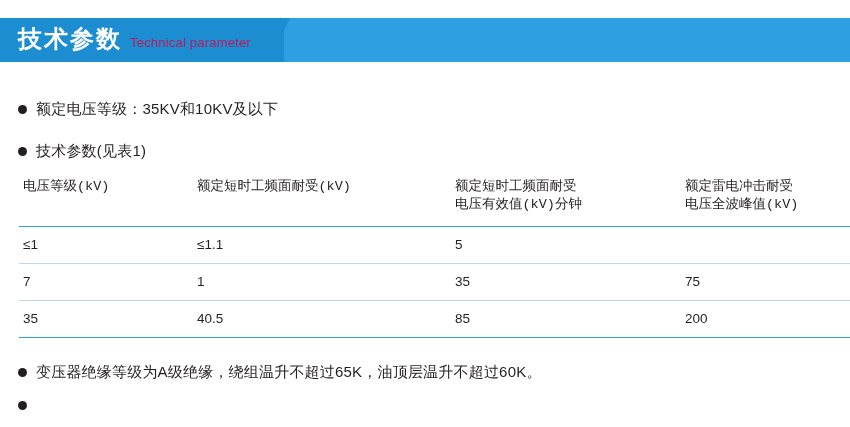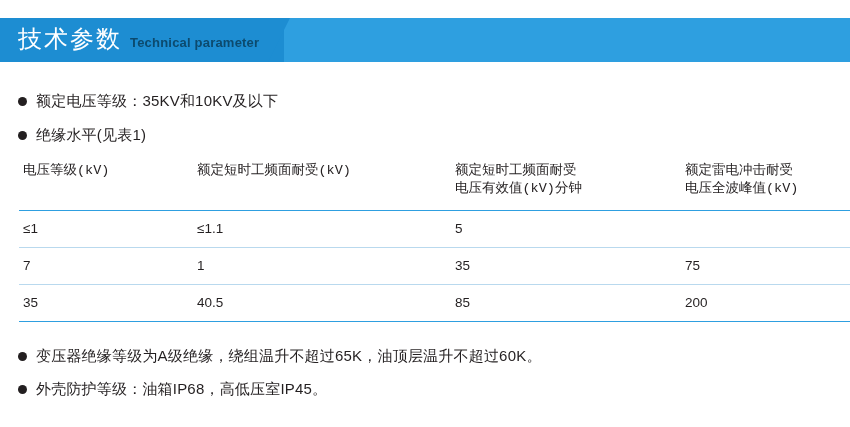--- a/index.html
+++ b/index.html
@@ -59,42 +59,41 @@
     top: 24px;
     display: flex;
     align-items: baseline;
     gap: 8px;
     z-index: 3;
   }
   .header-cn {
     font-size: 24px;
     letter-spacing: 2px;
     color: #ffffff;
-    font-weight: normal;
+    font-weight: bold;
     line-height: 30px;
   }
   .header-en {
     font-size: 13px;
-    color: #0c4a6e;
+    color: #be185d;
     letter-spacing: 0.2px;
     line-height: 18px;
-    font-weight: bold;
   }
 
   
   .content {
     position: relative;
     padding: 0 18px;
     box-sizing: border-box;
   }
 
   .bullet-row {
     display: flex;
     align-items: flex-start;
-    margin-top: 14px;
+    margin-top: 22px;
   }
   .bullet-dot {
     width: 9px;
     height: 9px;
     border-radius: 50%;
     background: #231f20;
     margin-right: 9px;
     margin-top: 6px;
     flex: 0 0 auto;
   }
@@ -169,21 +168,21 @@
   <div class="content">
 
     <div class="bullet-row">
       <span class="bullet-dot"></span>
       <span class="bullet-text">额定电压等级：35KV和10KV及以下</span>
     </div>
 
 
     <div class="bullet-row">
       <span class="bullet-dot"></span>
-      <span class="bullet-text">绝缘水平(见表1)</span>
+      <span class="bullet-text">技术参数(见表1)</span>
     </div>
 
     <div class="table-wrap">
       <table class="spec">
         <thead>
           <tr>
             <th class="col-1">
               <span class="th-inner">电压等级(kV)</span>
             </th>
             <th class="col-2">
@@ -222,18 +221,17 @@
       </table>
     </div>
 
     <div class="footer-notes">
       <div class="bullet-row">
         <span class="bullet-dot"></span>
         <span class="bullet-text">变压器绝缘等级为A级绝缘，绕组温升不超过65K，油顶层温升不超过60K。</span>
       </div>
       <div class="bullet-row">
         <span class="bullet-dot"></span>
-        <span class="bullet-text">外壳防护等级：油箱IP68，高低压室IP45。</span>
       </div>
     </div>
 
   </div>
 </div>
 
 </body></html>

